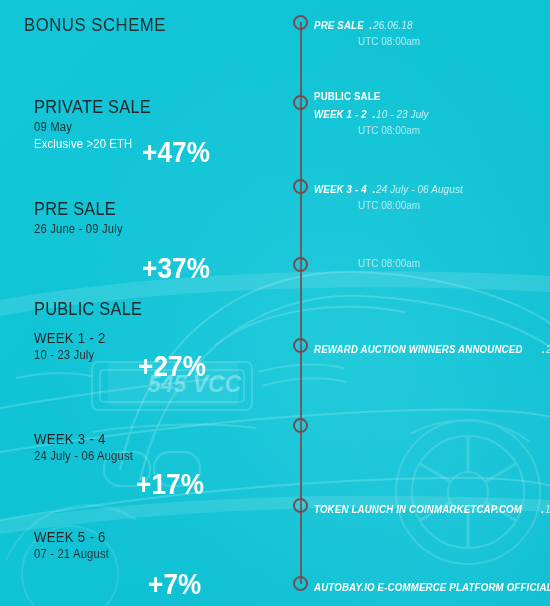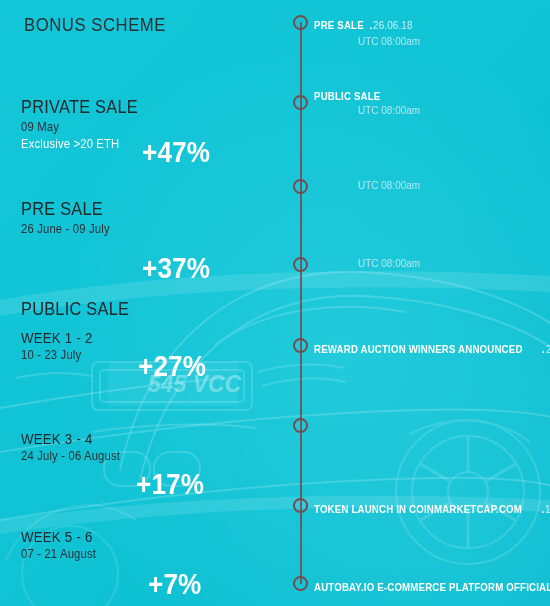--- a/index.html
+++ b/index.html
@@ -19,21 +19,21 @@
 
   
   .page-title{
     position:absolute;left:24px;top:14px;
     font-size:19px;letter-spacing:.6px;
     color:#2b3033;font-weight:400;
     transform:scaleX(.88);transform-origin:left center;
     white-space:nowrap;
   }
 
-  .bonus-block{position:absolute;left:21px;}
+  .bonus-block{position:absolute;left:34px;}
   .bonus-name{
     font-size:19px;color:#22282c;letter-spacing:.3px;font-weight:400;
     transform:scaleX(.86);transform-origin:left center;white-space:nowrap;
     line-height:1.15;
   }
   .bonus-sub{
     font-size:12.5px;color:#2a3135;letter-spacing:.2px;margin-top:2px;
     transform:scaleX(.9);transform-origin:left center;white-space:nowrap;
     line-height:1.2;
   }
@@ -58,21 +58,21 @@
   .tl-dot{
     position:absolute;left:1px;width:15px;height:15px;border-radius:50%;
     border:2px solid #7a4a4a;box-sizing:border-box;background:transparent;
   }
   .tl-item{position:absolute;left:22px;white-space:nowrap;}
   .tl-head{
     font-size:10.5px;color:#ffffff;font-weight:700;letter-spacing:.2px;
     transform:scaleX(.92);transform-origin:left center;
     line-height:1.25;display:block;
   }
-  .tl-row{display:block;line-height:1.25;}
+  .tl-row{display:block;line-height:1.25;font-style:italic;}
   .tl-name{
     font-size:10.5px;color:#ffffff;font-weight:700;letter-spacing:.2px;
     display:inline-block;transform:scaleX(.92);transform-origin:left center;
   }
   .tl-dotsep{
     font-size:10.5px;color:#ffffff;font-weight:700;
     display:inline-block;padding:0 1px;
   }
   .tl-date{
     font-size:10.5px;color:#d8f4f8;font-weight:400;letter-spacing:.1px;
@@ -214,25 +214,31 @@
     <div class="tl-item" style="top:14px;">
       <span class="tl-row">
         <span class="tl-name">PRE SALE</span><span class="tl-dotsep">.</span><span class="tl-date">26.06.18</span>
       </span>
       <span class="tl-utc">UTC 08:00am</span>
     </div>
 
     <div class="tl-dot" style="top:95px;"></div>
     <div class="tl-item" style="top:90px;">
       <span class="tl-head">PUBLIC SALE</span>
+      <span class="tl-row">
+        <span class="tl-name">WEEK 1 - 2</span><span class="tl-dotsep">.</span><span class="tl-date">10 - 23 July</span>
+      </span>
       <span class="tl-utc">UTC 08:00am</span>
     </div>
 
     <div class="tl-dot" style="top:179px;"></div>
     <div class="tl-item" style="top:178px;">
+      <span class="tl-row">
+        <span class="tl-name">WEEK 3 - 4</span><span class="tl-dotsep">.</span><span class="tl-date">24 July - 06 August</span>
+      </span>
       <span class="tl-utc">UTC 08:00am</span>
     </div>
 
     <div class="tl-dot" style="top:257px;"></div>
     <div class="tl-item" style="top:256px;">
       <span class="tl-utc">UTC 08:00am</span>
     </div>
 
     <div class="tl-dot" style="top:338px;"></div>
     <div class="tl-item" style="top:338px;">

